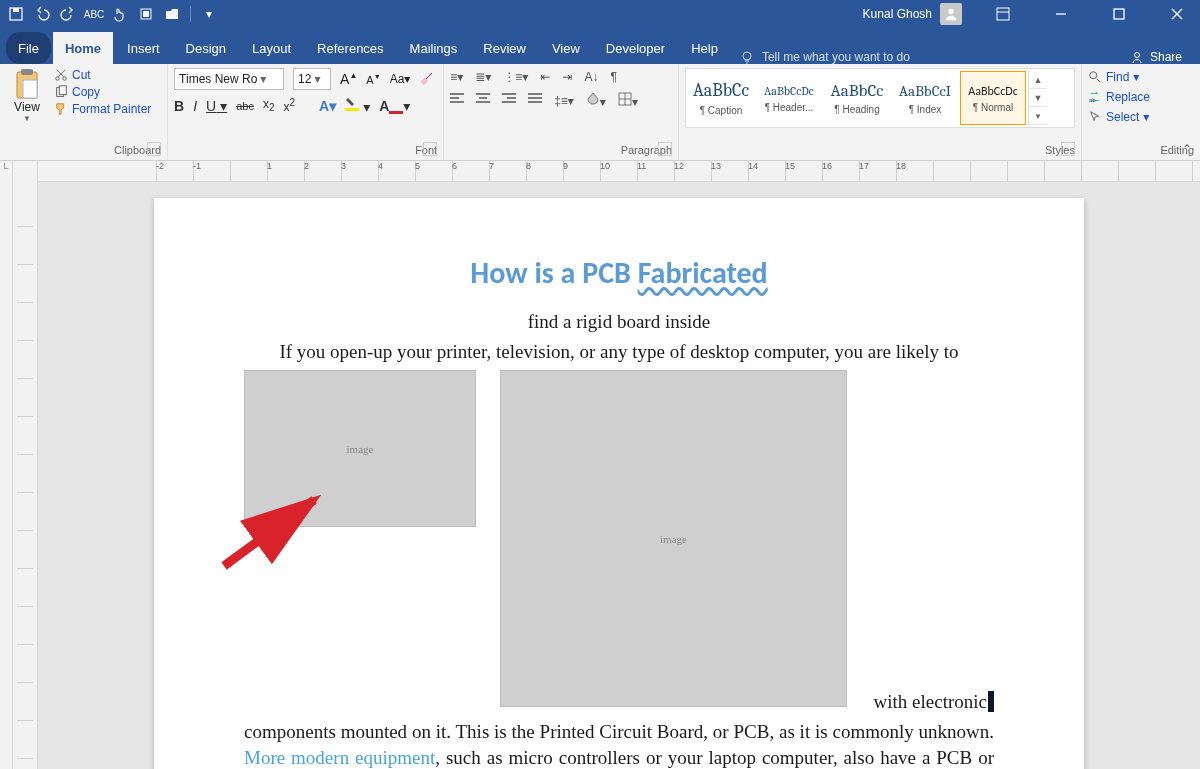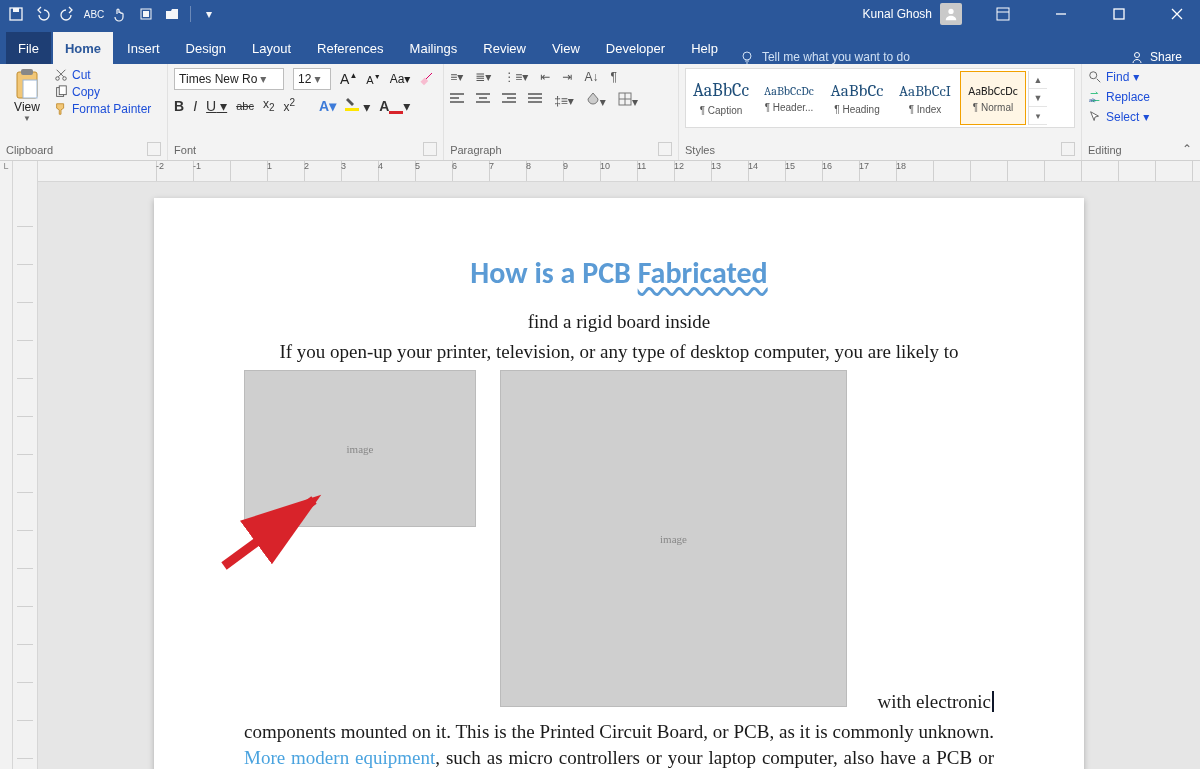--- a/index.html
+++ b/index.html
@@ -10,29 +10,29 @@
   .qat .ico{width:16px;height:16px;display:inline-flex;align-items:center;justify-content:center;opacity:.95;}
   .qat .sep{width:1px;height:16px;background:rgba(255,255,255,.3);}
   .titlebar .title{position:absolute;left:0;right:0;text-align:center;font-size:12px;pointer-events:none;}
   .titlebar .right{margin-left:auto;display:flex;align-items:center;gap:24px;padding-right:6px;}
   .titlebar .user{display:flex;align-items:center;gap:8px;}
   .avatar{width:22px;height:22px;background:#c9c9c9;border-radius:2px;display:flex;align-items:center;justify-content:center;}
   .winbtn{width:34px;height:28px;display:flex;align-items:center;justify-content:center;}
   
   .tabs{height:36px;background:#2b579a;display:flex;align-items:flex-end;padding:0 6px;gap:2px;}
   .tab{color:#fff;padding:9px 12px 8px;font-size:13px;cursor:pointer;}
-  .tab.file{background:#1e3e74;}
+  .tab.file{background:#1e3e74;border-radius:14px;}
   .tab.active{background:#f3f3f3;color:#2b579a;font-weight:600;}
   .tellme{display:flex;align-items:center;gap:8px;color:#cfe0f4;padding:0 8px;font-size:12px;}
   .tabs .spacer{flex:1;}
   .share{color:#fff;display:flex;align-items:center;gap:6px;padding:0 12px;}
   
   .ribbon{background:#f3f3f3;border-bottom:1px solid #d0d0d0;display:flex;align-items:stretch;height:96px;position:relative;}
   .group{border-right:1px solid #e1e1e1;display:flex;flex-direction:column;justify-content:space-between;padding:4px 6px 0;}
-  .group .lbl{text-align:left;color:#666;font-size:11px;padding:2px 0 4px;position:relative;}
+  .group .lbl{text-align:right;color:#666;font-size:11px;padding:2px 0 4px;position:relative;}
   .group .lbl .dlg{position:absolute;right:0;bottom:4px;width:12px;height:12px;border:1px solid #bdbdbd;opacity:.7;}
   .rowsplit{display:flex;align-items:flex-start;gap:6px;}
   .stack{display:flex;flex-direction:column;gap:3px;}
   .btnline{display:flex;align-items:center;gap:9px;}
   .rb-btn{display:inline-flex;align-items:center;gap:4px;color:#1d4ed8;}
   .rb-btn svg{width:14px;height:14px;}
   .paste{display:flex;flex-direction:column;align-items:center;width:42px;}
   .font-combo, .size-combo{border:1px solid #bdbdbd;background:#fff;height:20px;display:flex;align-items:center;padding:0 4px;font-size:12px;}
   .font-combo{width:100px;}
   .size-combo{width:28px;}
@@ -62,21 +62,21 @@
   .page .h1{color:#5b9bd5;font-family:Calibri,Arial,sans-serif;font-weight:700;font-size:30px;text-align:center;margin:10px 0 18px;}
   .page .h1 .wavy{text-decoration:underline wavy #5b9bd5;text-underline-offset:4px;}
   .page p{margin:0 0 4px;line-height:1.35;text-align:center;}
   .page .body{text-align:justify;}
   .imgrow{display:flex;gap:24px;margin:6px 0;}
   .ph{background:#cfcfcf;display:flex;align-items:center;justify-content:center;color:#888;font-size:11px;border:1px solid #bbb;}
   .ph.small{width:230px;height:155px;}
   .ph.big{width:345px;height:335px;}
   .link{color:#4aa3df;}
   .arrow{position:absolute;left:60px;top:290px;pointer-events:none;}
-  .cursor{border-right:2px solid #0f172a;padding-right:1px;}
+  .cursor{border-right:6px solid #0f172a;padding-right:1px;}
 </style>
 </head>
 <body>
 
 <div class="titlebar">
   <div class="qat">
     <span class="ico">
         <svg viewBox="0 0 16 16">
           <rect x="2" y="2" width="12" height="12" fill="none" stroke="#fff" stroke-width="1.3"></rect>
           <rect x="5" y="2" width="6" height="4" fill="#fff"></rect>

